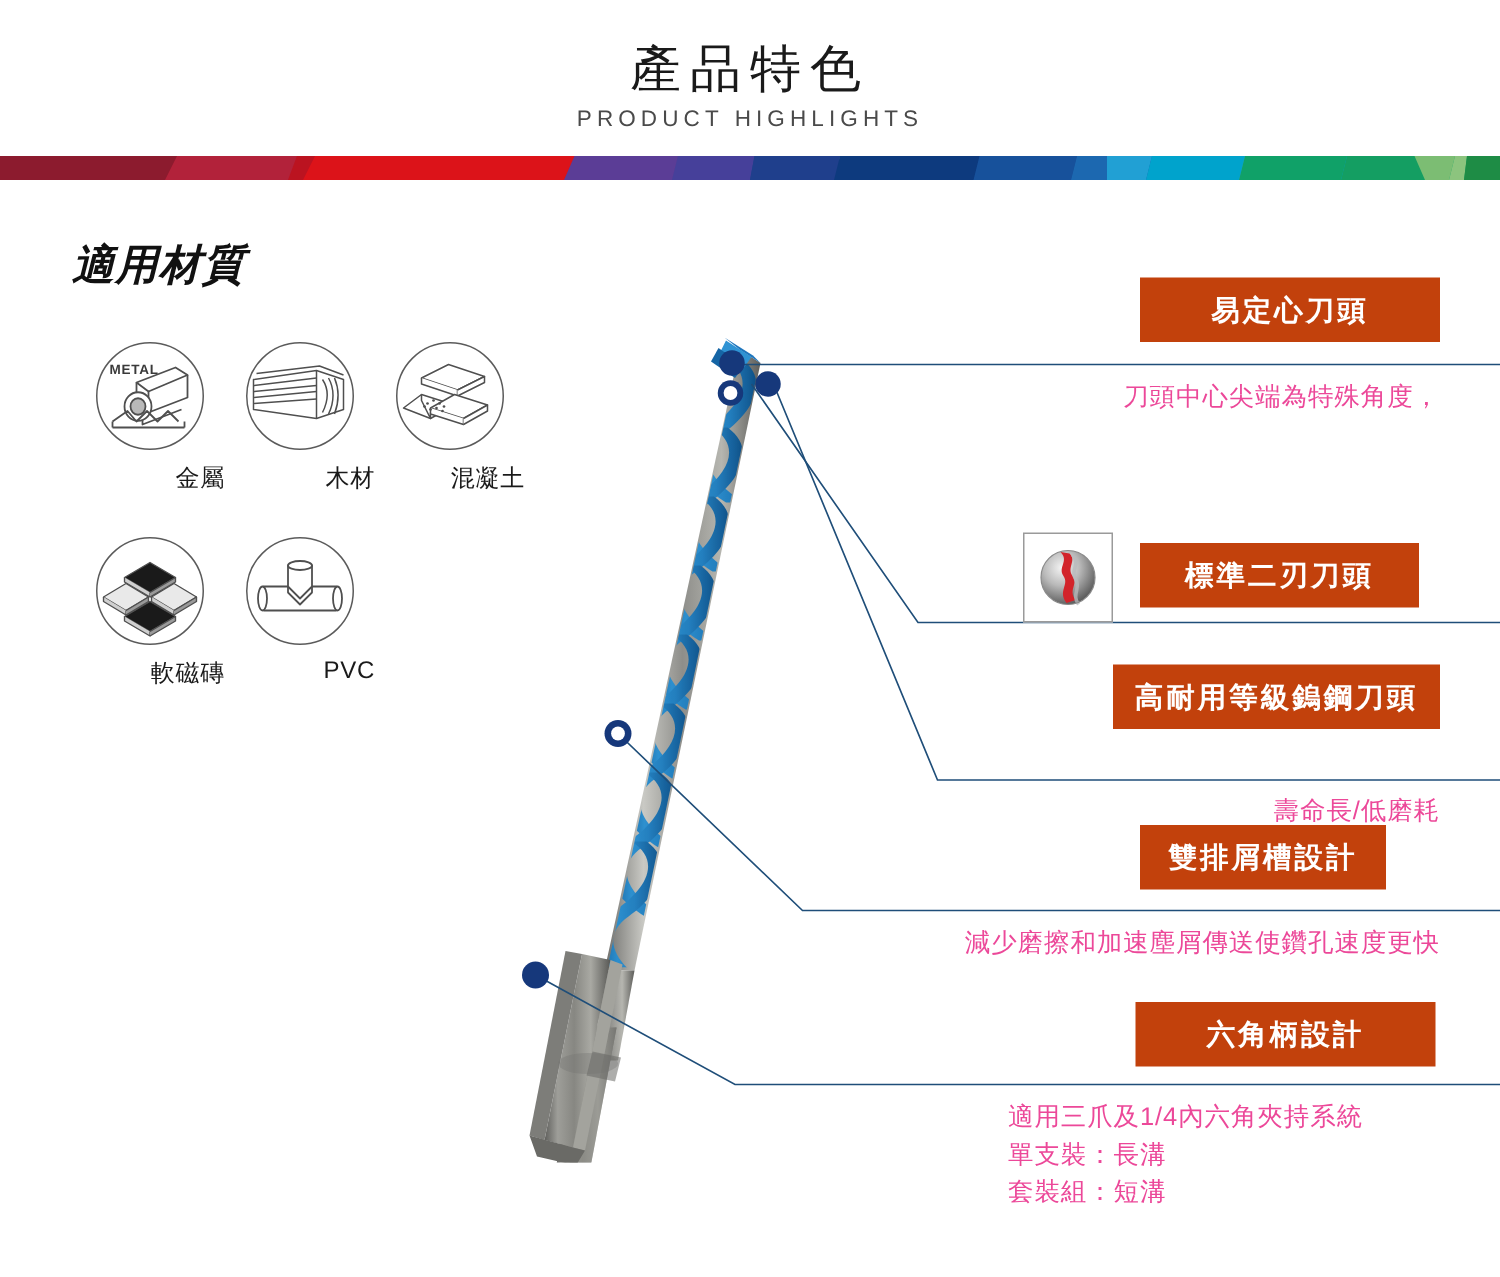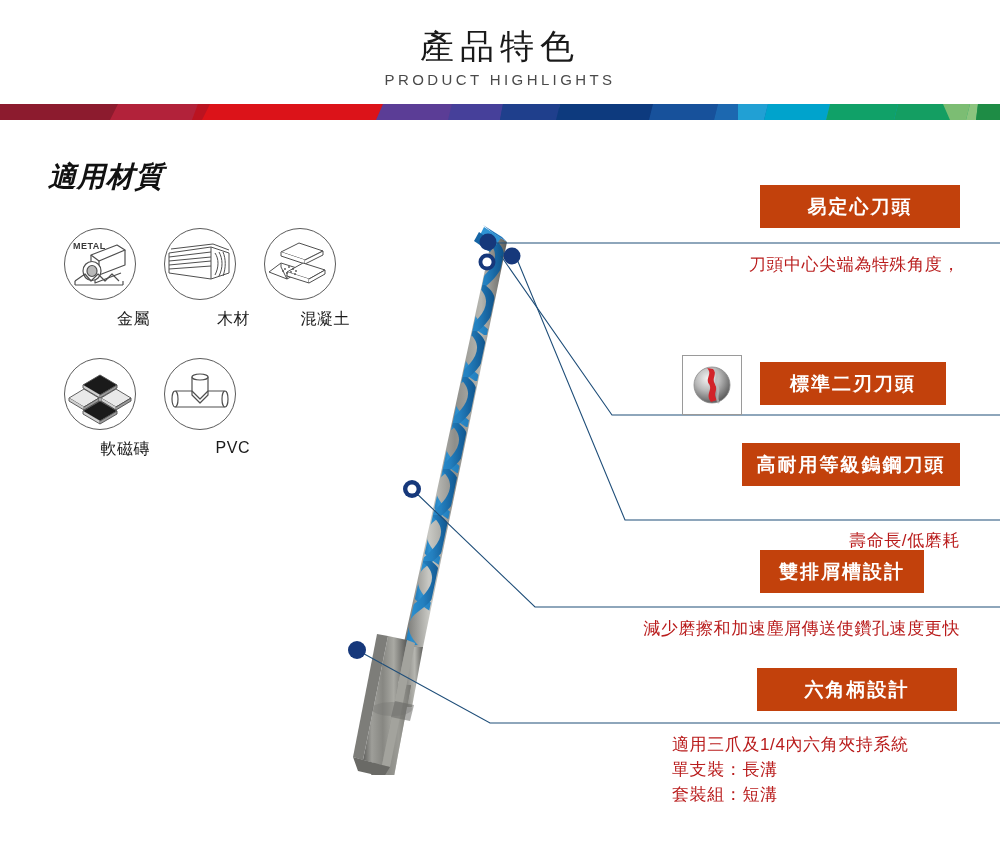--- a/index.html
+++ b/index.html
@@ -56,21 +56,21 @@
 
   
   .feature{position:absolute;}
   .fbox{
     background:#c2410c;color:#ffffff;
     font-size:19px;font-weight:700;letter-spacing:2px;
     display:flex;align-items:center;justify-content:center;
     height:43px;
   }
   .fdesc{
-    color:#b91c1c;font-size:17px;line-height:25px;
+    color:#ec4899;font-size:17px;line-height:25px;
     letter-spacing:.6px;
   }
   .fdesc.right{text-align:right;}
   .fdesc.lead{text-align:left;}
 
   .thumb{
     position:absolute;width:58px;height:58px;border:1px solid #9a9a9a;background:#fff;
     display:flex;align-items:center;justify-content:center;
   }
 </style>

